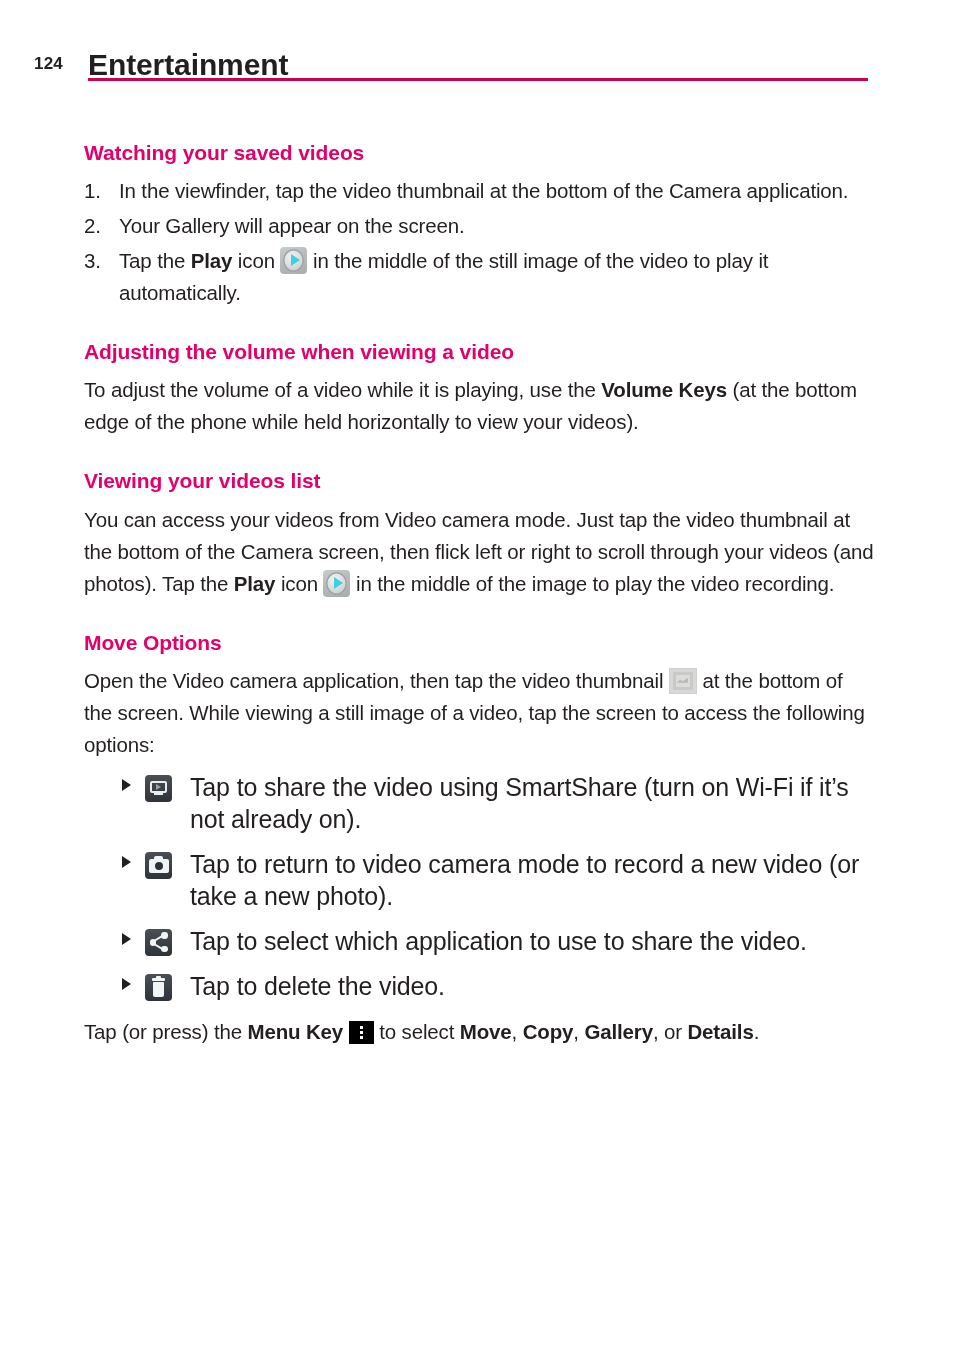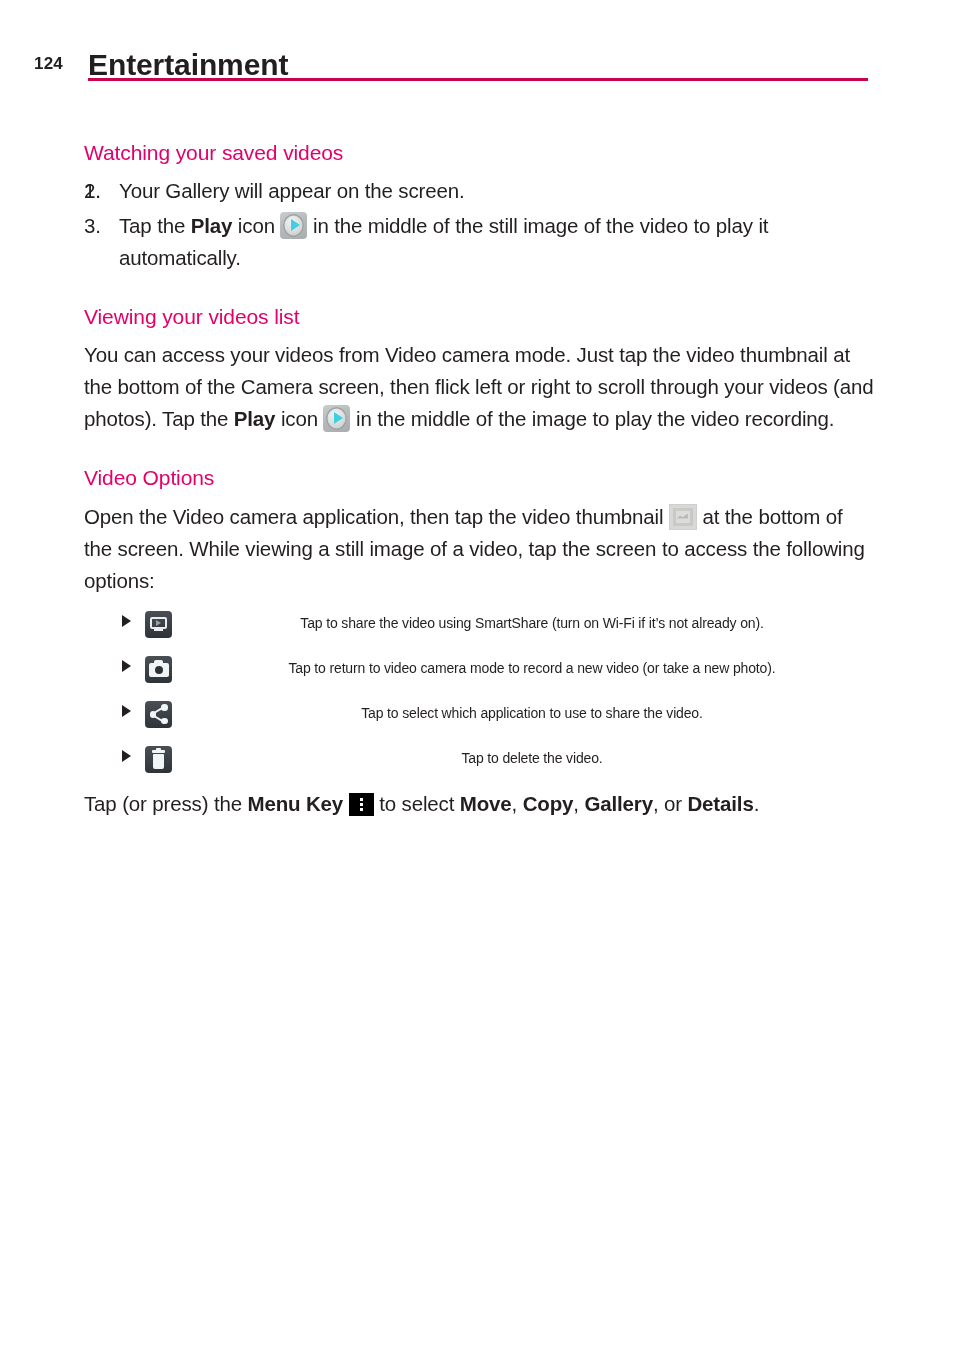--- a/index.html
+++ b/index.html
@@ -55,21 +55,21 @@
   .content {
     position: absolute;
     left: 84px;
     top: 140px;
     width: 790px;
   }
 
   h2.section-head {
     margin: 0 0 10px 0;
     font-size: 21px;
-    font-weight: normal;
+    font-weight: bold;
     color: #e3006b;
     letter-spacing: -0.1px;
     line-height: 1.2;
   }
   .block { margin-bottom: 30px; }
 
   p.body-text {
     margin: 0 0 0 0;
     font-size: 20.5px;
     line-height: 32px;
@@ -100,25 +100,24 @@
 
   ul.arrow-list {
     margin: 0;
     padding: 0;
     list-style: none;
   }
   ul.arrow-list > li {
     position: relative;
     padding-left: 68px;
     margin-left: 38px;
-    font-size: 14px;
+    font-size: 25px;
     line-height: 32px;
     letter-spacing: -0.15px;
     margin-bottom: 13px;
-    text-align: center;
   }
   ul.arrow-list > li .arrow {
     position: absolute;
     left: 0;
     top: 8px;
     width: 0; height: 0;
     border-left: 9px solid #231f20;
     border-top: 6px solid transparent;
     border-bottom: 6px solid transparent;
   }
@@ -308,41 +307,43 @@
   <div class="chapter-title">Entertainment</div>
   <div class="header-rule"></div>
 </div>
 
 <div class="content">
 
   <div class="block">
     <h2 class="section-head">Watching your saved videos</h2>
     <ol class="numbered">
       <li>
-        <span class="num">1.</span>
+        <span class="num">1.</span><span>In the viewfinder, tap the video thumbnail at the bottom of the Camera application.</span>
       </li>
       <li>
         <span class="num">2.</span><span>Your Gallery will appear on the screen.</span>
       </li>
       <li>
         <span class="num">3.</span><span>Tap the </span><b>Play</b><span> icon </span><span class="icon-chip ic-play"><span class="ring"></span><span class="tri"></span></span><span> in the middle of the still image of the video to play it automatically.</span>
       </li>
     </ol>
   </div>
 
   <div class="block">
+    <h2 class="section-head">Adjusting the volume when viewing a video</h2>
+    <p class="body-text"><span>To adjust the volume of a video while it is playing, use the </span><b>Volume Keys</b><span> (at the bottom edge of the phone while held horizontally to view your videos).</span></p>
   </div>
 
   <div class="block">
     <h2 class="section-head">Viewing your videos list</h2>
     <p class="body-text"><span>You can access your videos from Video camera mode. Just tap the video thumbnail at the bottom of the Camera screen, then flick left or right to scroll through your videos (and photos). Tap the </span><b>Play</b><span> icon </span><span class="icon-chip ic-play"><span class="ring"></span><span class="tri"></span></span><span> in the middle of the image to play the video recording.</span></p>
   </div>
 
   <div class="block">
-    <h2 class="section-head">Video Options</h2>
+    <h2 class="section-head">Move Options</h2>
     <p class="body-text" style="margin-bottom:10px;"><span>Open the Video camera application, then tap the video thumbnail </span><span class="icon-chip ic-thumb"><span class="f1"></span><span class="f2"></span><span class="mt"></span></span><span> at the bottom of the screen. While viewing a still image of a video, tap the screen to access the following options:</span></p>
 
     <ul class="arrow-list">
       <li>
         <span class="arrow"></span>
         <span class="li-icon icon-chip ic-box ic-smartshare">
             <span class="scr"></span>
             <span class="ply"></span>
             <span class="base"></span>
           </span>

